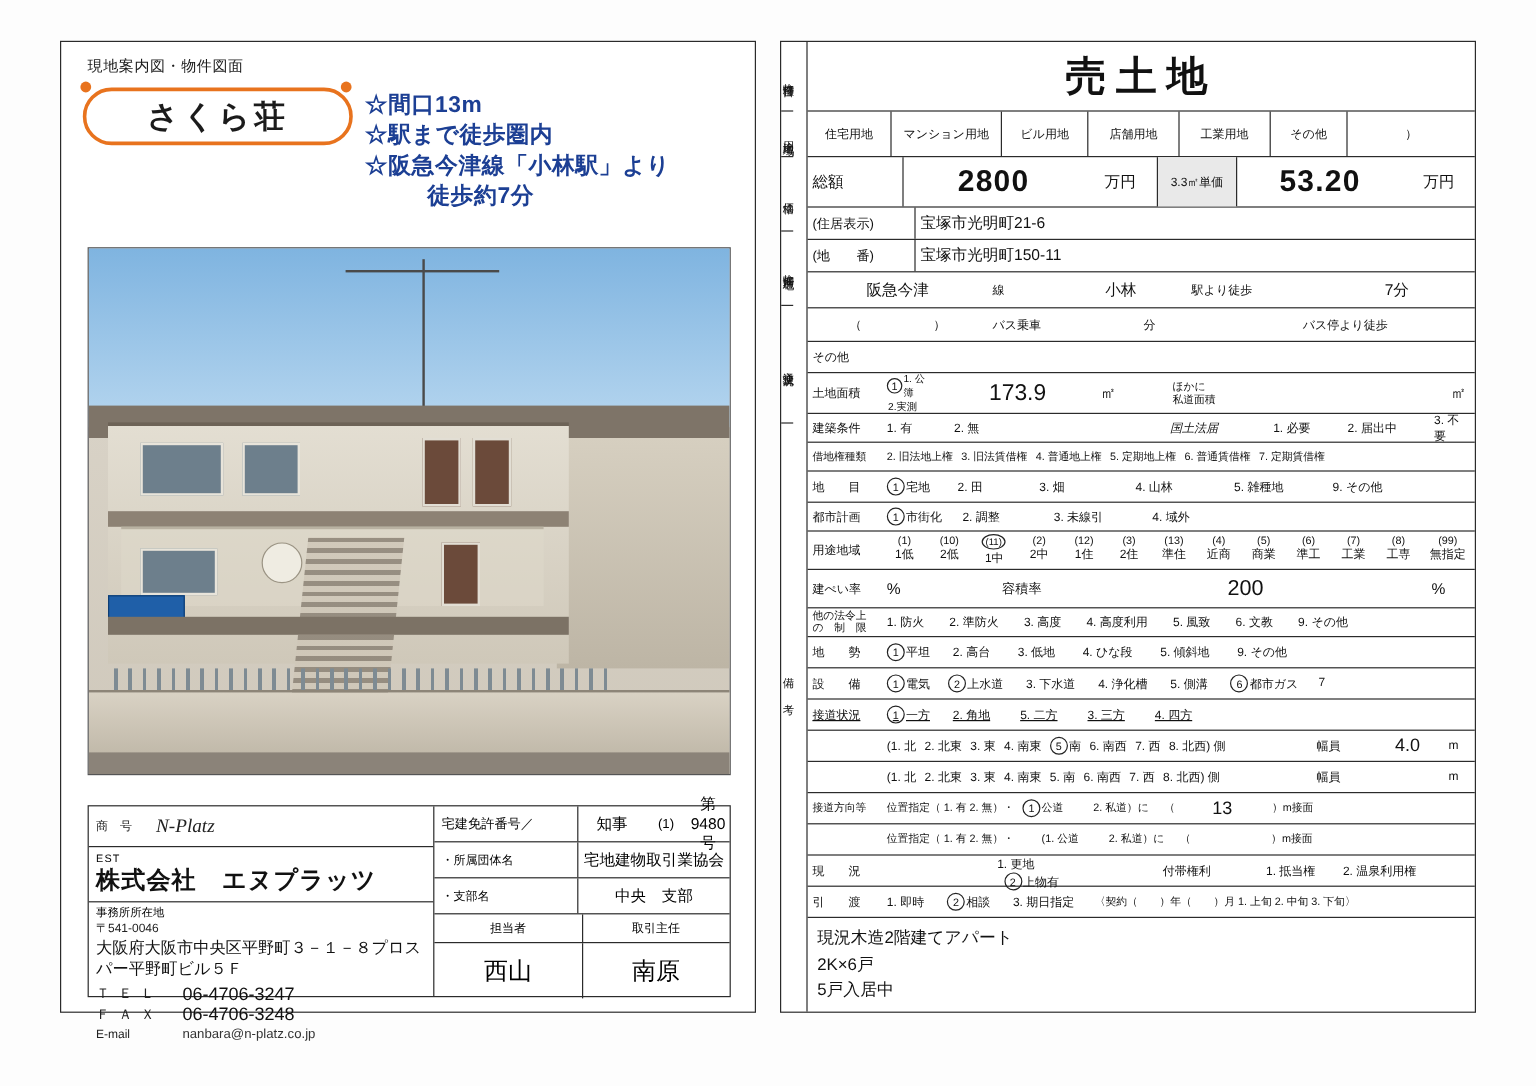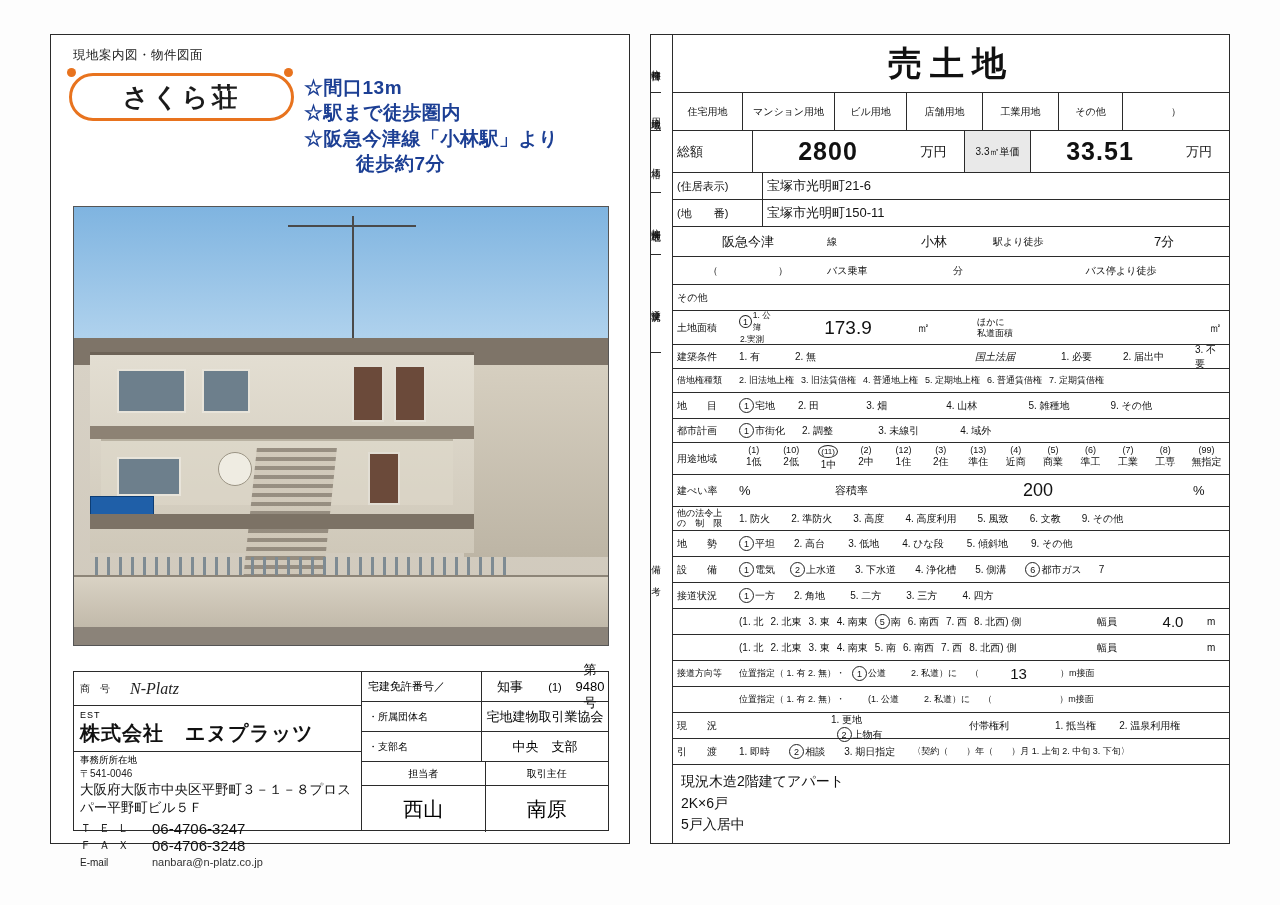--- a/index.html
+++ b/index.html
@@ -329,21 +329,21 @@
         <div class="gc center t10" style="width:76px;">工業用地</div>
         <div class="gc center t10" style="width:64px;">その他</div>
         <div class="gc center t10 flexfill nb">）</div>
       </div>
 
       <div class="grow" style="height:42px;">
         <div class="gc t13" style="width:80px;">総額</div>
         <div class="gc center big" style="width:150px; border-right:none;">2800</div>
         <div class="gc center t13" style="width:62px;">万円</div>
         <div class="gc center t10 shaded" style="width:66px;">3.3㎡単価</div>
-        <div class="gc center big" style="flex:1; border-right:none;">33.51</div>
+        <div class="gc center big" style="flex:1; border-right:none;">53.20</div>
         <div class="gc center t13 nb" style="width:60px;">万円</div>
       </div>
 
       <div class="grow" style="height:27px;">
         <div class="gc t11" style="width:90px;">(住居表示)</div>
         <div class="gc t13 flexfill nb">宝塚市光明町21-6</div>
       </div>
       <div class="grow" style="height:27px;">
         <div class="gc t11" style="width:90px;">(地　　番)</div>
         <div class="gc t13 flexfill nb">宝塚市光明町150-11</div>
@@ -545,21 +545,21 @@
           <span class="opt" style="margin-left:12px;">4. 浄化槽</span>
           <span class="opt" style="margin-left:12px;">5. 側溝</span>
           <span class="opt" style="display:inline-flex;align-items:center;margin-left:12px;">
               <span class="circle">6</span>
               <span>都市ガス</span>
             </span>
           <span class="opt" style="margin-left:10px;">7</span>
         </div>
       </div>
 
-      <div class="grow" style="height:26px;">
+      <div class="grow" style="height:26px;text-decoration:underline;">
         <div class="gc t10" style="width:62px; border-right:none;">接道状況</div>
         <div class="gc t10 flexfill nb">
           <span class="opt" style="display:inline-flex;align-items:center;">
               <span class="circle">1</span>
               <span>一方</span>
             </span>
           <span class="opt" style="margin-left:12px;">2. 角地</span>
           <span class="opt" style="margin-left:18px;">5. 二方</span>
           <span class="opt" style="margin-left:18px;">3. 三方</span>
           <span class="opt" style="margin-left:18px;">4. 四方</span>

